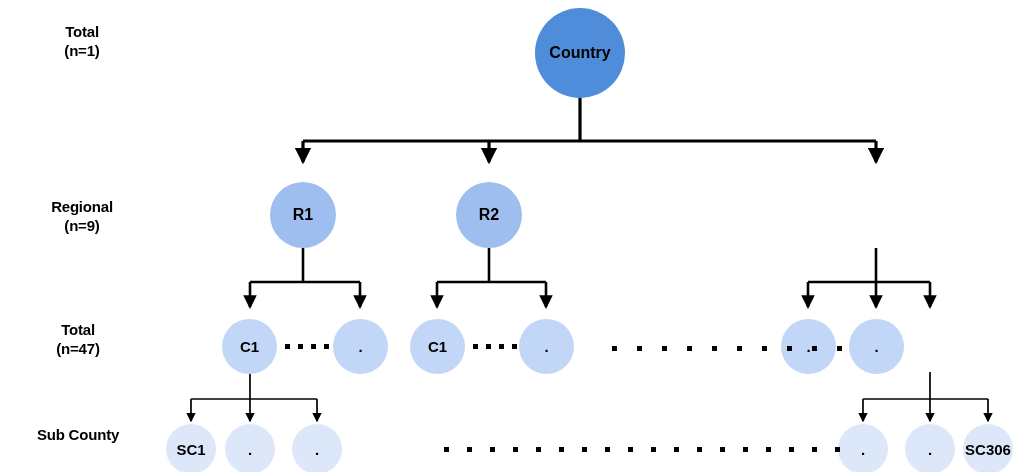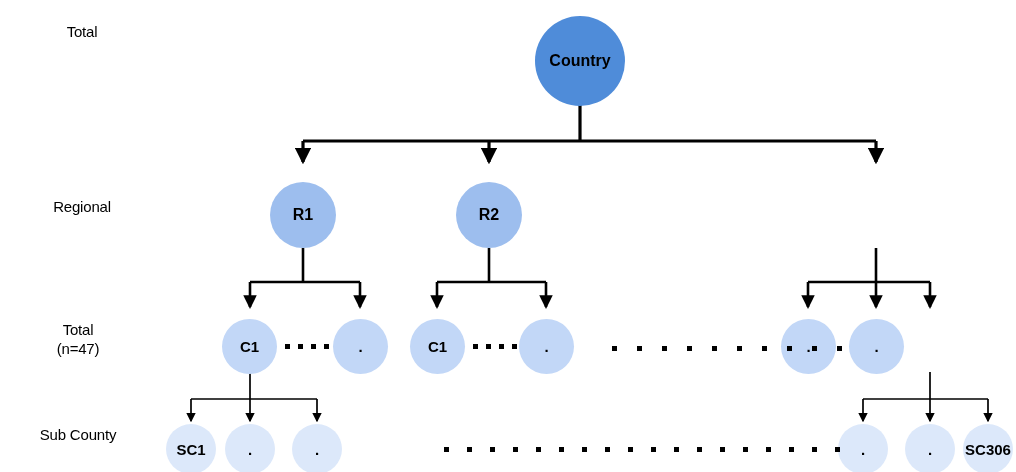--- a/index.html
+++ b/index.html
@@ -20,21 +20,21 @@
   #edges {
     position: absolute;
     left: 0;
     top: 0;
     width: 1016px;
     height: 472px;
   }
   .row-label {
     position: absolute;
     text-align: center;
-    font-weight: normal;
+    font-weight: bold;
     font-size: 15px;
     color: #000000;
     line-height: 19px;
     letter-spacing: -0.2px;
     white-space: nowrap;
   }
   .node {
     position: absolute;
     border-radius: 50%;
     display: flex;
@@ -135,36 +135,38 @@
       <path d="M 930 372 L 930 399"></path>
       <path d="M 863 399 L 988 399"></path>
       <path d="M 863 399 L 863 421" marker-end="url(#arrow-thin)"></path>
       <path d="M 930 399 L 930 421" marker-end="url(#arrow-thin)"></path>
       <path d="M 988 399 L 988 421" marker-end="url(#arrow-thin)"></path>
     </g>
   </svg>
 
   <div class="row-label" style="left:8px; top:22px; width:148px;">
     <div>Total</div>
+    <div>(n=1)</div>
   </div>
 
   <div class="row-label" style="left:8px; top:197px; width:148px;">
     <div>Regional</div>
+    <div>(n=9)</div>
   </div>
 
   <div class="row-label" style="left:0px; top:320px; width:156px;">
     <div>Total</div>
     <div>(n=47)</div>
   </div>
 
   <div class="row-label" style="left:0px; top:425px; width:156px;">
     <div>Sub County</div>
   </div>
 
-  <div class="node lvl-country" style="left:535px; top:16px; width:90px; height:90px;">
+  <div class="node lvl-country" style="left:535px; top:8px; width:90px; height:90px;">
     <span>Country</span>
   </div>
 
   <div class="node lvl-regional" style="left:270px; top:182px; width:66px; height:66px;text-align:center;">
     <span>R1</span>
   </div>
   <div class="node lvl-regional" style="left:456px; top:182px; width:66px; height:66px;">
     <span>R2</span>
   </div>
 

